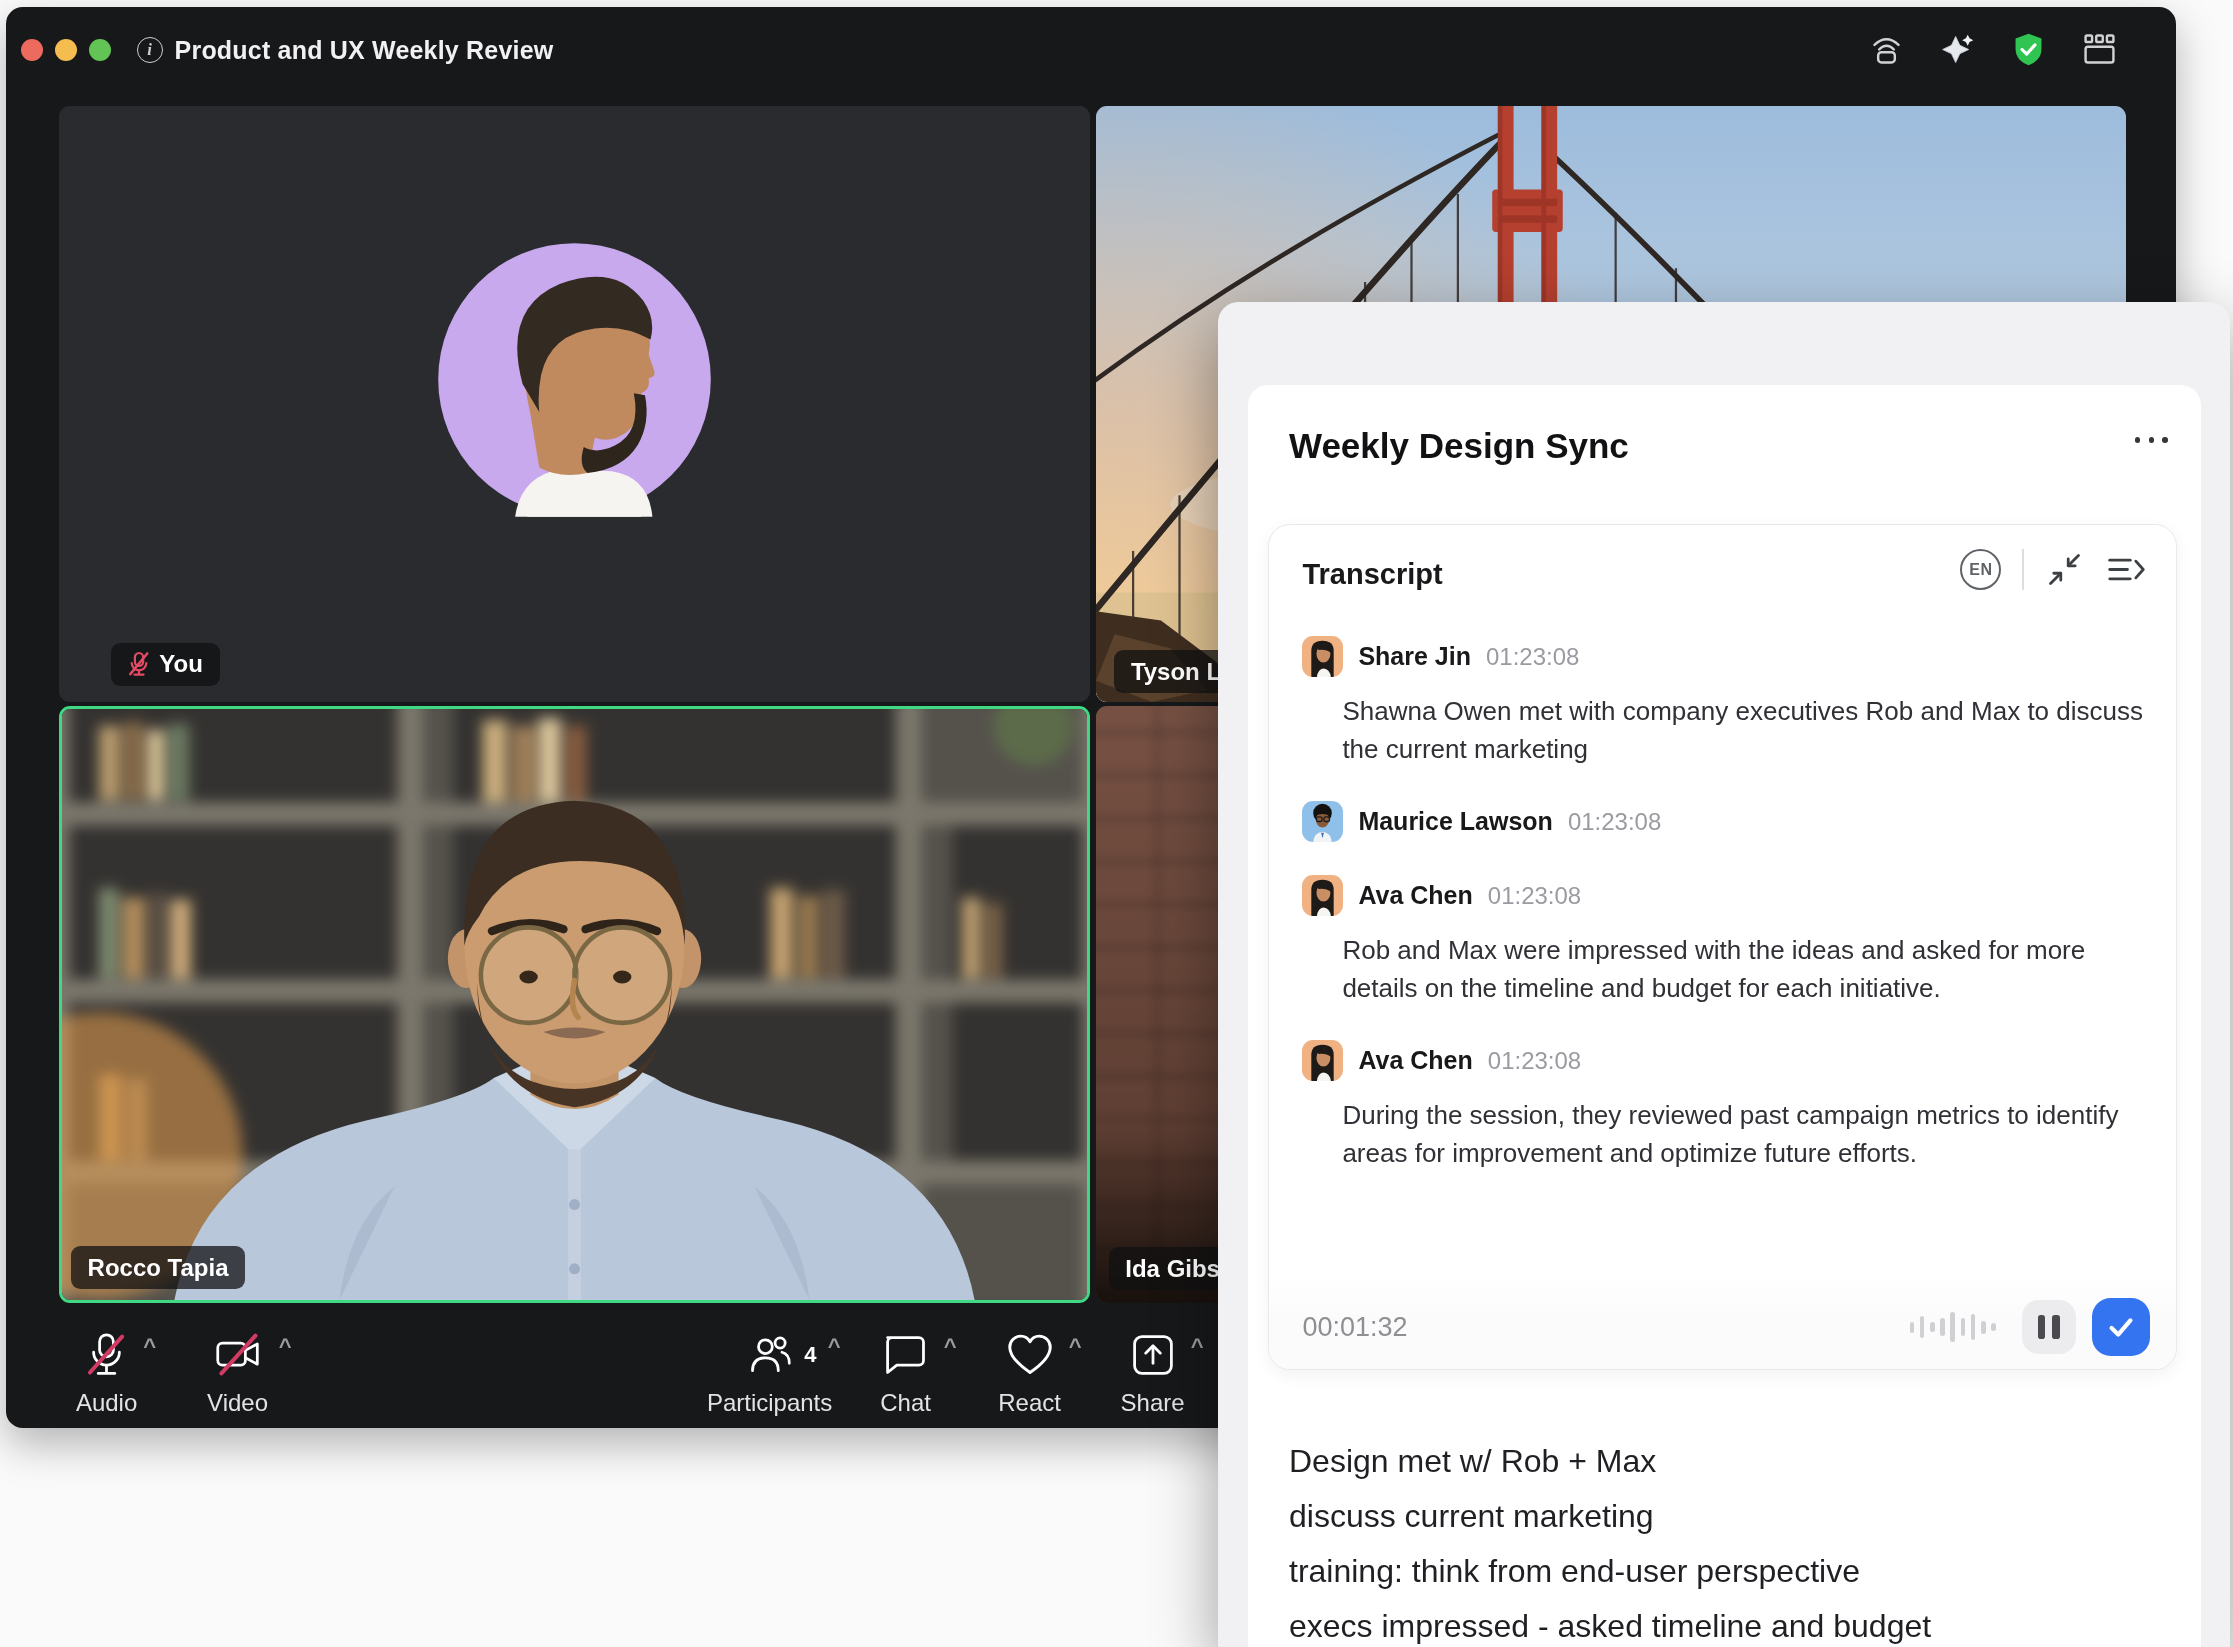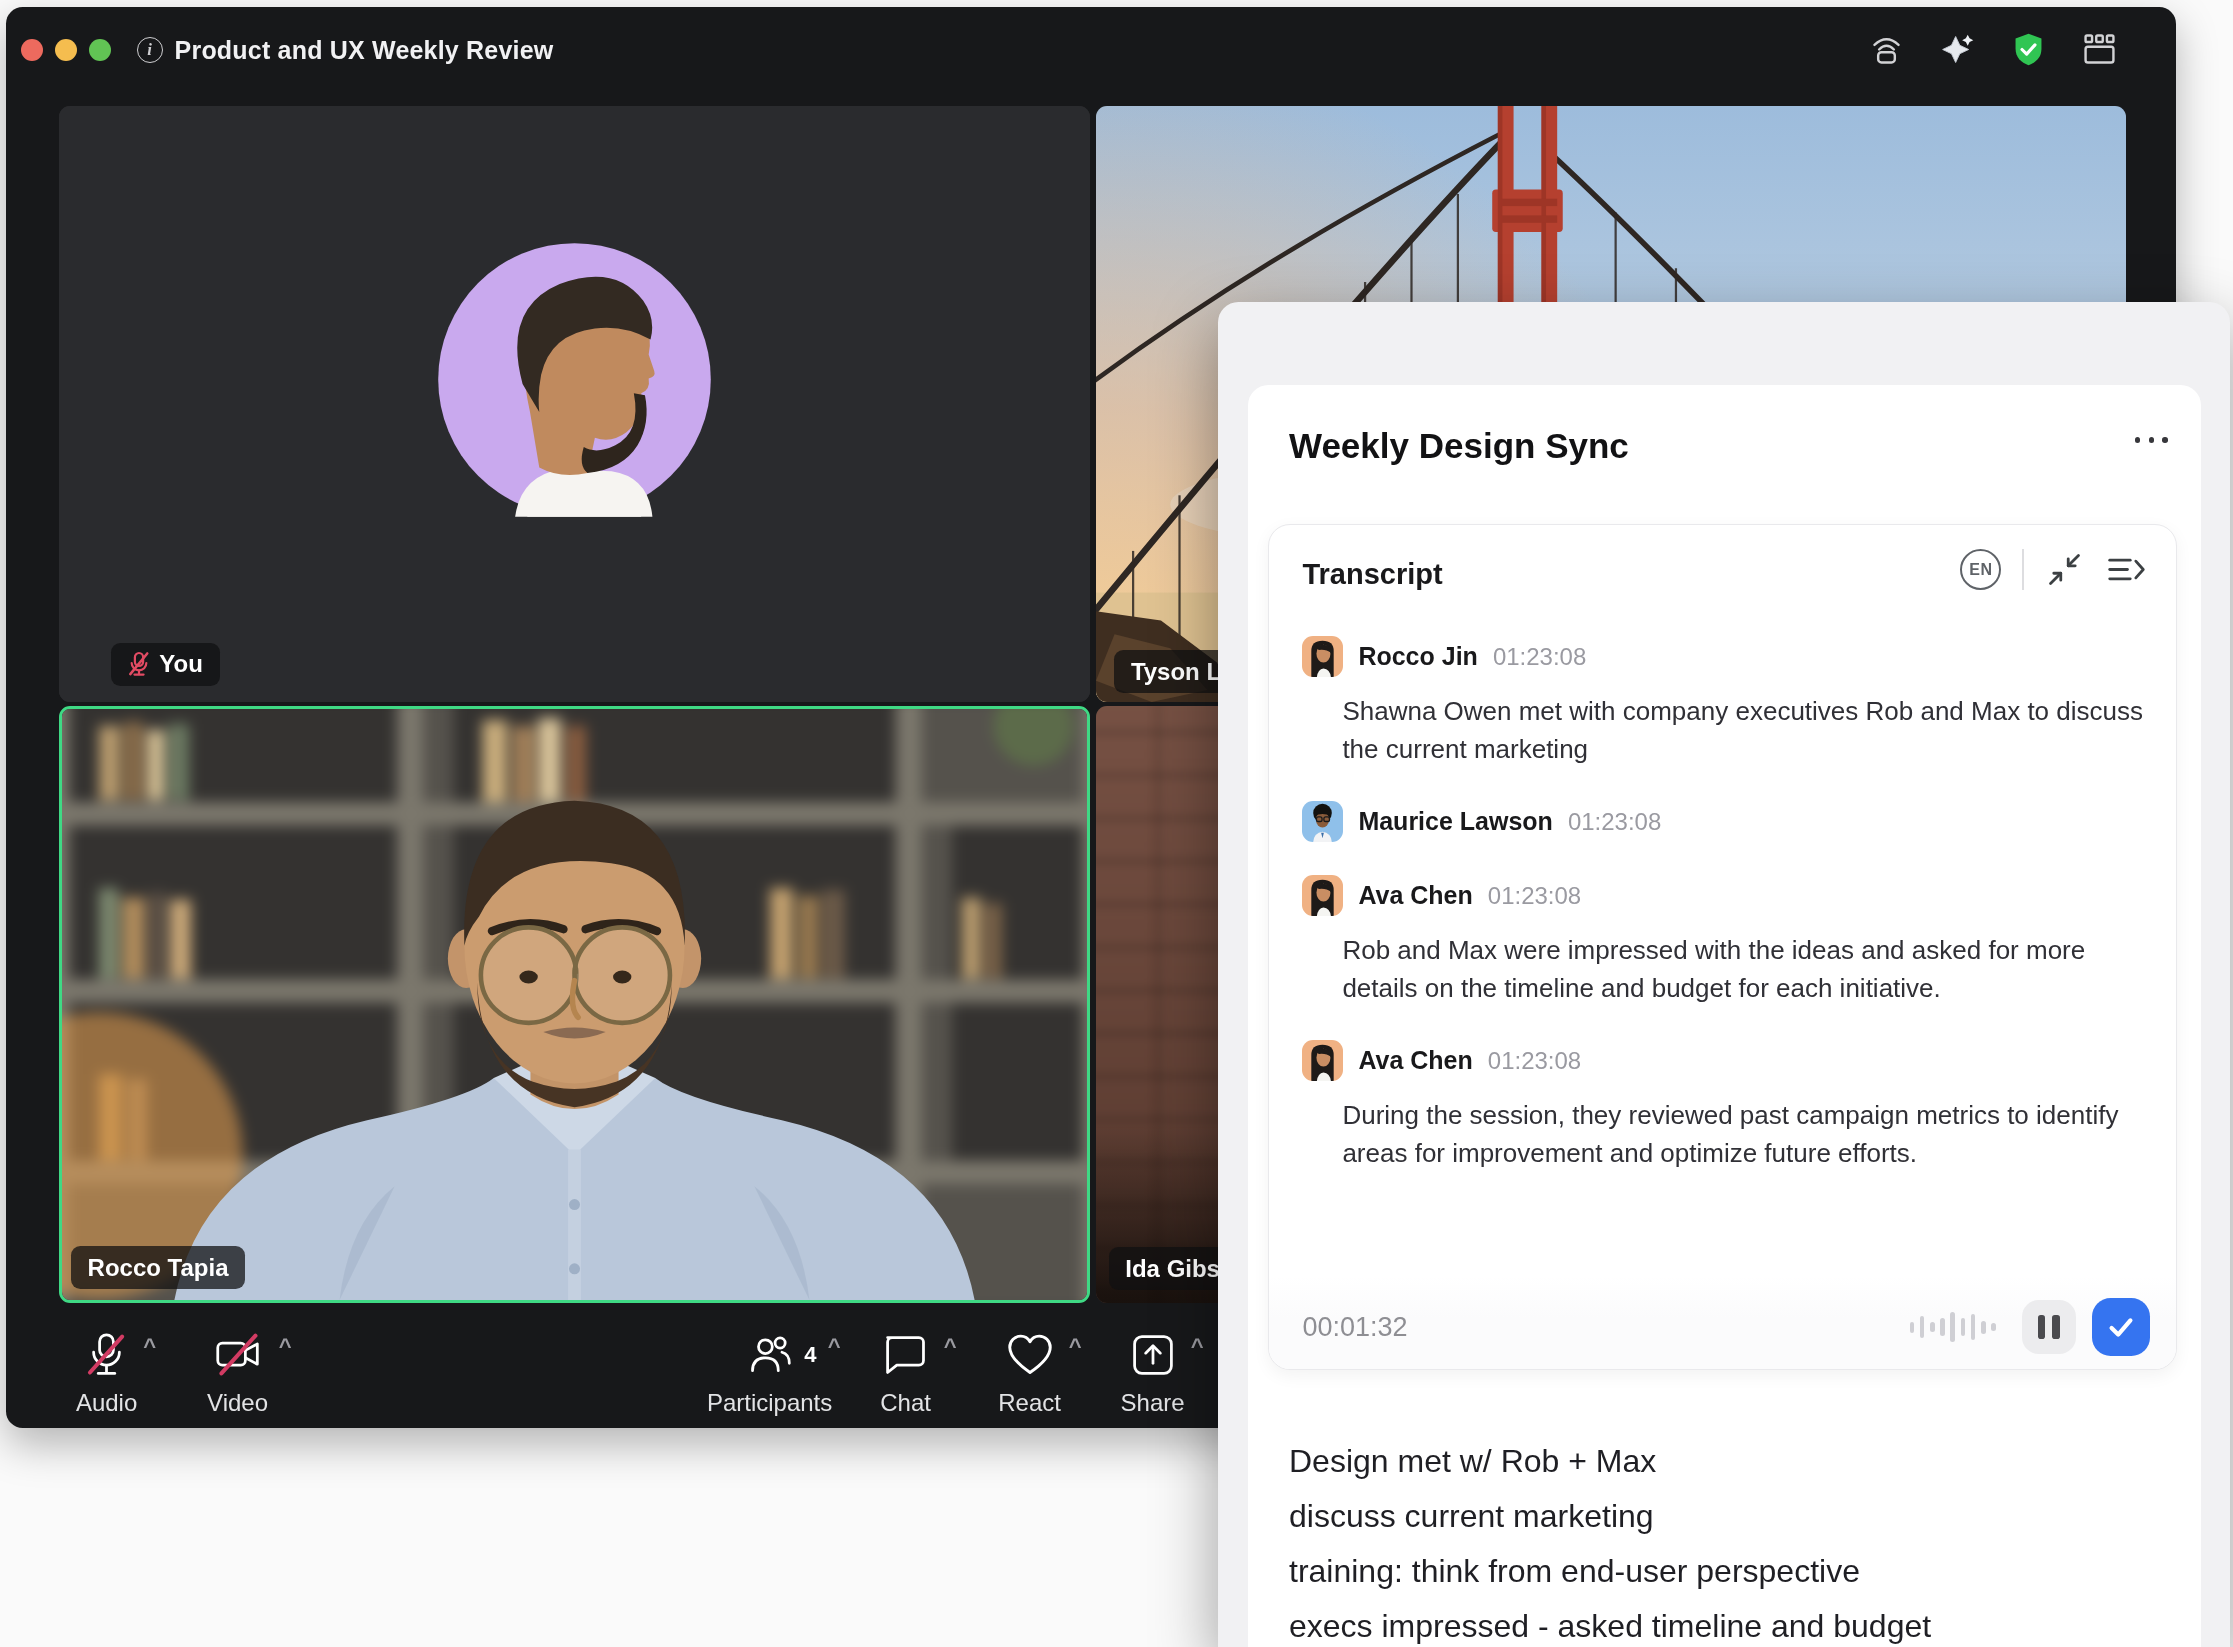--- a/index.html
+++ b/index.html
@@ -454,21 +454,21 @@
               <div class="t-entry-head">
                 <span class="t-avatar">
   <svg viewBox="0 0 44 44">
     <rect width="44" height="44" fill="#f0b183"></rect>
     <path d="M10 16 Q10 5 22 5 Q34 5 34 16 L34 44 L10 44 Z" fill="#1e1a18"></path>
     <ellipse cx="23" cy="19" rx="7.5" ry="9.5" fill="#c98e63"></ellipse>
     <path d="M15 12 Q22 7 31 12 L31 18 Q26 14 18 15 Z" fill="#1e1a18"></path>
     <path d="M16 44 Q17 36 23 35 Q30 36 31 44 Z" fill="#f5f5f2"></path>
   </svg>
 </span>
-                <span class="t-name">Rocco Jin</span>
+                <span class="t-name">Share Jin</span>
                 <span class="t-time">01:23:08</span>
               </div>
               <div class="t-text">Shawna Owen met with company executives Rob and Max to discuss the current marketing</div>
             </div>
             <div class="t-entry">
               <div class="t-entry-head">
                 <span class="t-avatar">
   <svg viewBox="0 0 44 44">
     <rect width="44" height="44" fill="#8fc0ea"></rect>
     <circle cx="22" cy="13" r="10" fill="#141210"></circle>

